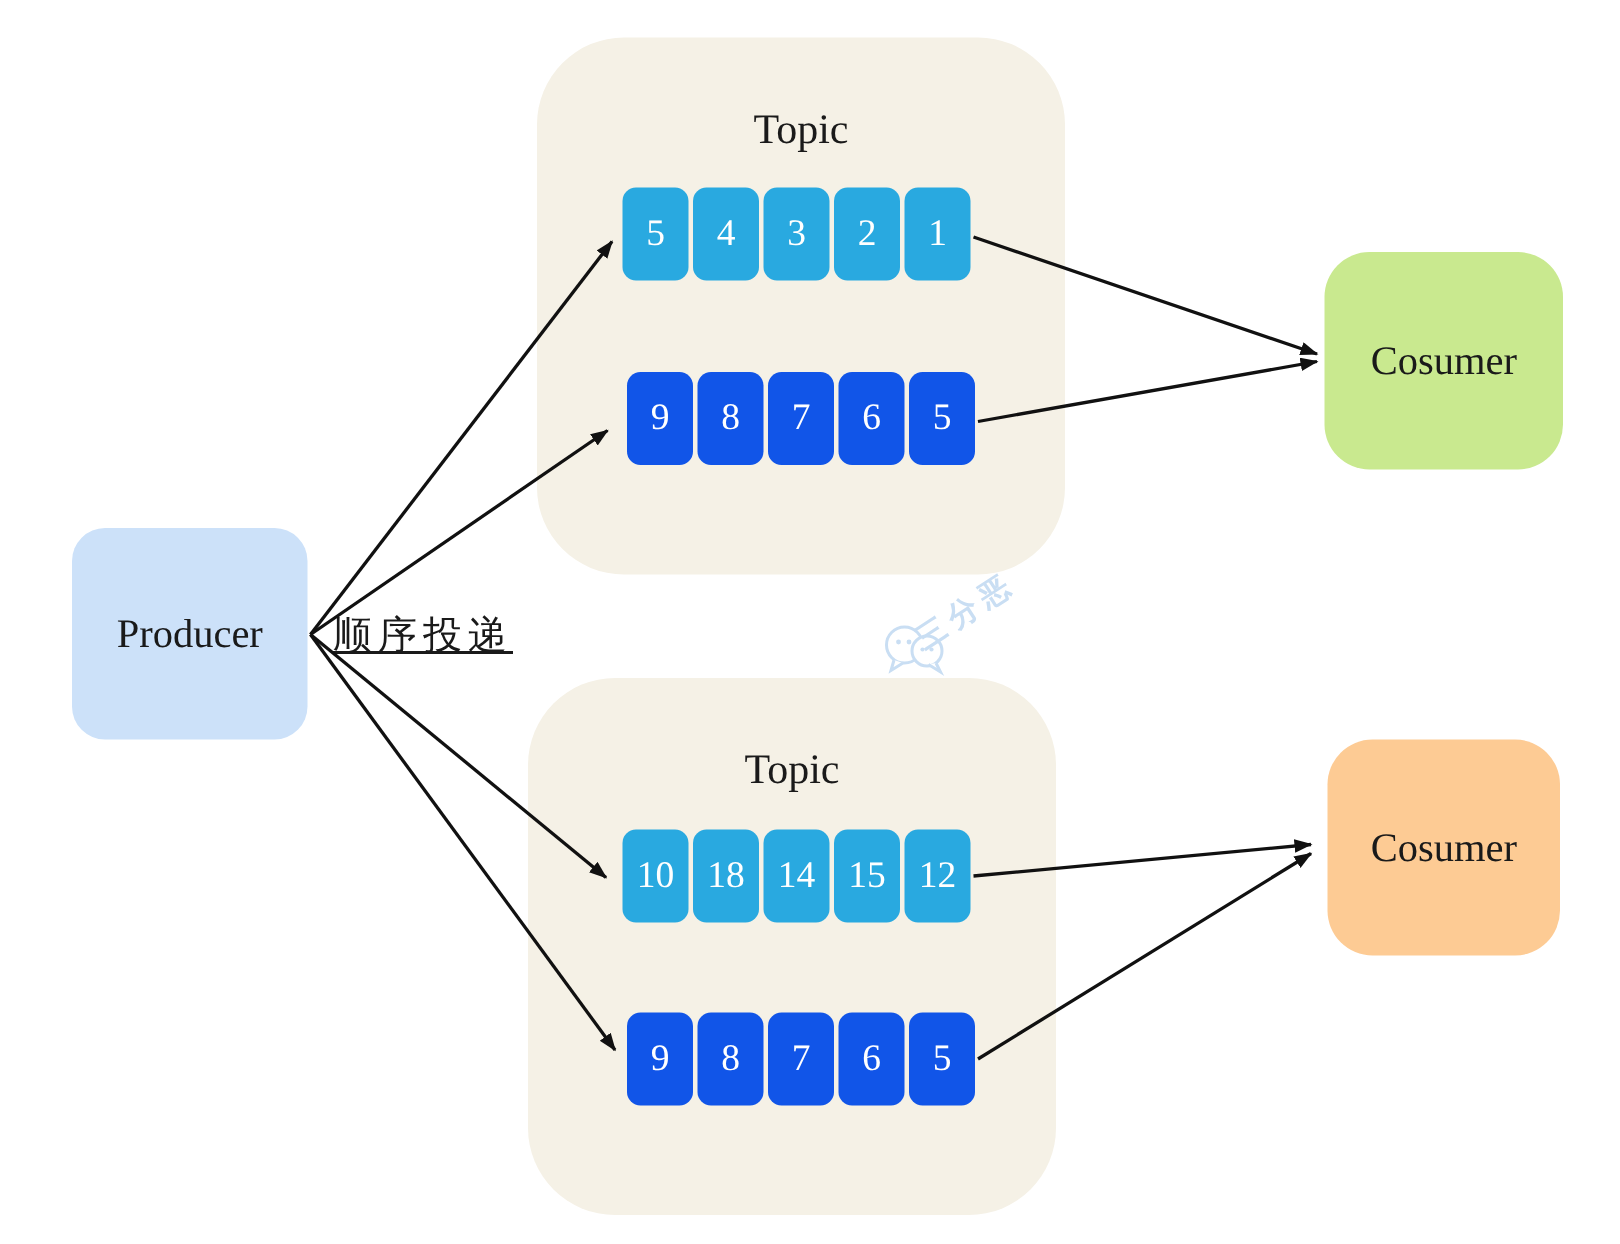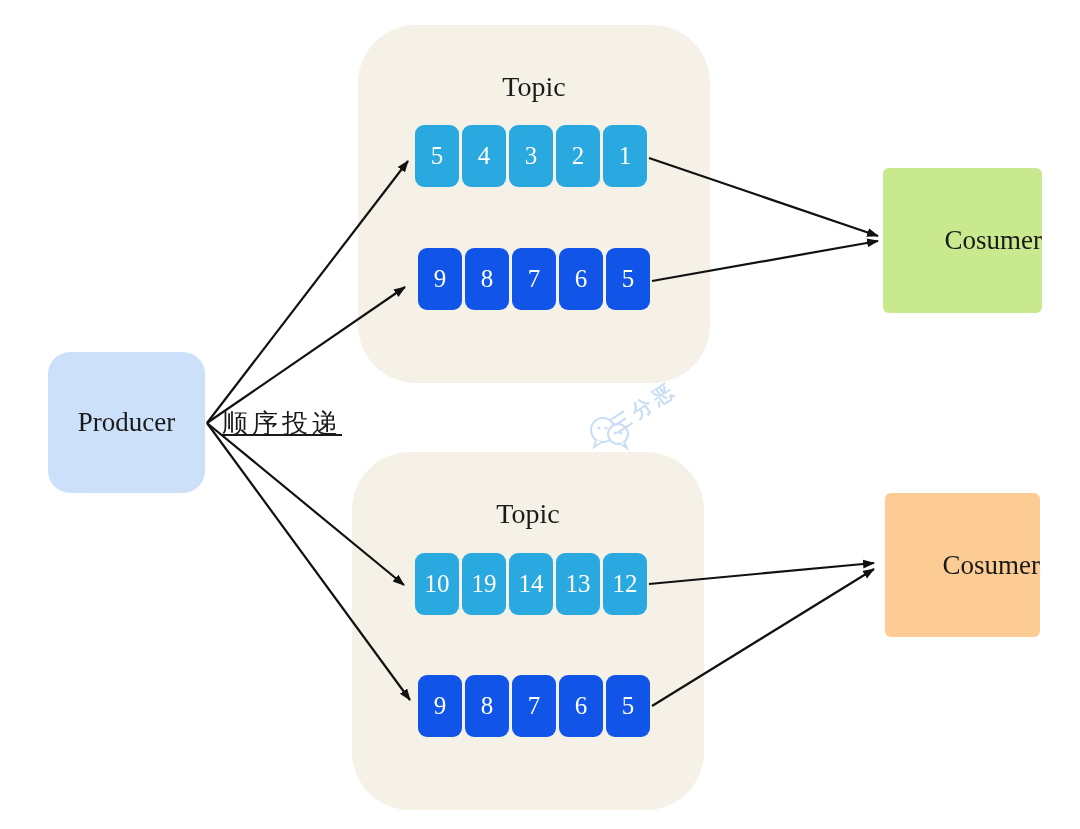--- a/index.html
+++ b/index.html
@@ -27,21 +27,21 @@
     color: #1a1a1a;
     z-index: 1;
   }
   .producer {
     left: 48px; top: 352px;
     width: 157px; height: 141px;
     background: #CCE1F9;
     border-radius: 22px;
     text-align: center;
   }
-  .consumer { border-radius: 6px; z-index: 1; justify-content: flex-end; }
+  .consumer { border-radius: 30px; z-index: 1; }
   .consumer-1 { left: 883px; top: 168px; width: 159px; height: 145px; background: #C9E98F; }
   .consumer-2 { left: 885px; top: 493px; width: 155px; height: 144px; background: #FDCB94; }
   .topic-panel {
     position: absolute;
     width: 352px; height: 358px;
     background: #F5F1E6;
     border-radius: 58px;
     z-index: 0;
   }
   .topic-1 { left: 358px; top: 25px; }
@@ -149,23 +149,23 @@
       <span class="cell cell-dark">7</span>
       <span class="cell cell-dark">6</span>
       <span class="cell cell-dark">5</span>
     </div>
   </div>
 
   <div class="topic-panel topic-2">
     <div class="topic-title">Topic</div>
     <div class="partition t2-p1">
       <span class="cell cell-light">10</span>
-      <span class="cell cell-light">19</span>
+      <span class="cell cell-light">18</span>
       <span class="cell cell-light">14</span>
-      <span class="cell cell-light">13</span>
+      <span class="cell cell-light">15</span>
       <span class="cell cell-light">12</span>
     </div>
     <div class="partition t2-p2">
       <span class="cell cell-dark">9</span>
       <span class="cell cell-dark">8</span>
       <span class="cell cell-dark">7</span>
       <span class="cell cell-dark">6</span>
       <span class="cell cell-dark">5</span>
     </div>
   </div>

